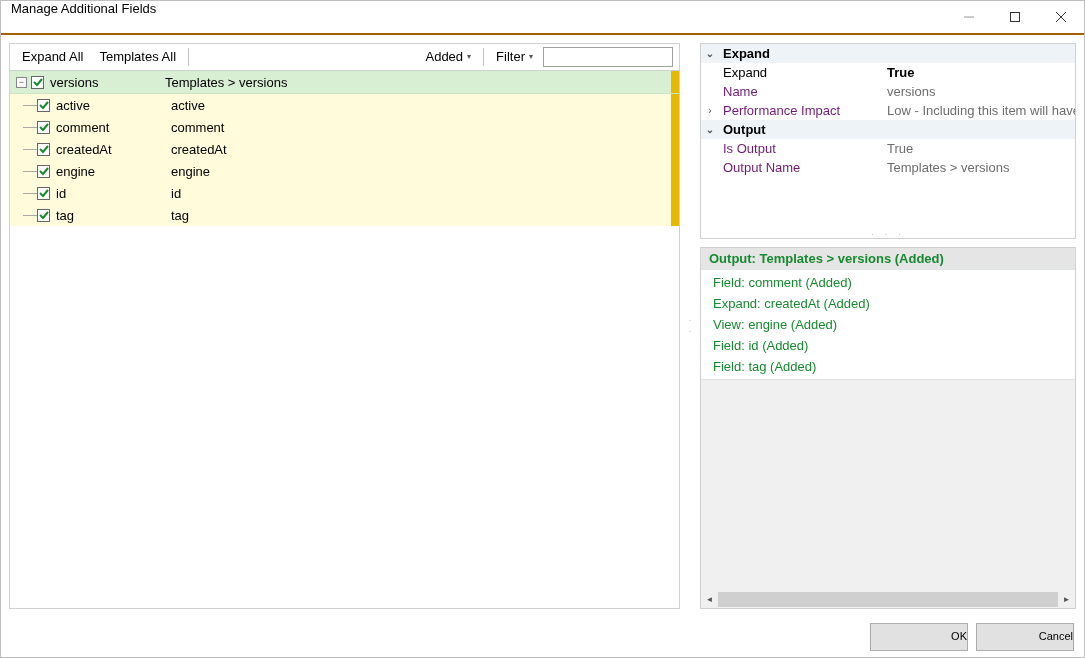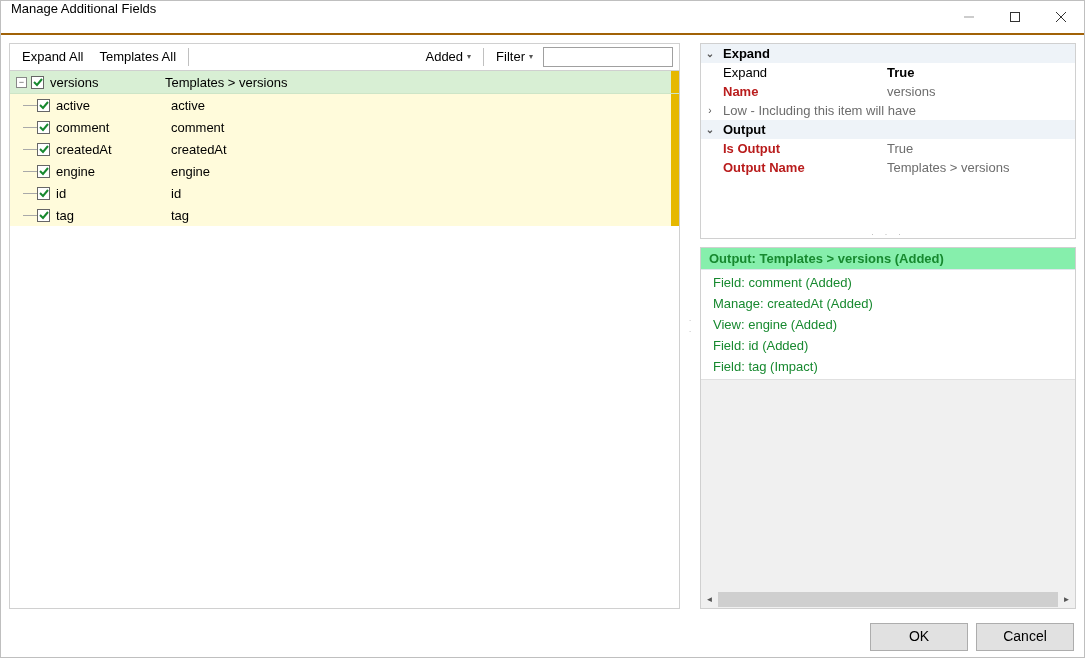--- a/index.html
+++ b/index.html
@@ -217,21 +217,21 @@
     overflow: hidden;
     white-space: nowrap;
   }
   .prop-row.grp {
     background: #eef3f8;
     font-weight: 700;
   }
   .prop-row.grp .key {
     color: #000;
   }
-  .prop-row .key.greyed { color: #b91c1c; font-weight: bold; }
+  .prop-row .key.greyed { color: #701a75; }
   .prop-row .val.greyed { color: #6d6d6d; }
   .chev {
     font-size: 10px;
     color: #555;
   }
   .splitter-dots {
     height: 8px;
     text-align: center;
     color: #bbb;
     font-size: 9px;
@@ -240,21 +240,21 @@
   }
 
   .summary-panel {
     border: 1px solid #d0d0d0;
     flex: 1;
     display: flex;
     flex-direction: column;
     min-height: 0;
   }
   .summary-header {
-    background: #86efac;
+    background: #e5e5e5;
     color: #17892f;
     font-weight: 700;
     padding: 3px 8px;
     border-bottom: 1px solid #e0e6ec;
   }
   .summary-list {
     padding: 2px 0;
     color: #17892f;
   }
   .summary-list .item {
@@ -301,23 +301,23 @@
     align-items: center;
     gap: 8px;
     padding: 6px 10px;
     box-sizing: border-box;
   }
   .btn {
     min-width: 96px;
     height: 26px;
     border: 1px solid #adadad;
     background: #e1e1e1;
-    text-align: center;
+    text-align: right;
     line-height: 24px;
-    font-size: 14px;
+    font-size: 11px;
     cursor: default;
   }
 
   .inner-splitter {
     width: 4px;
     display:flex;
     flex-direction:column;
     justify-content:center;
     align-items:center;
     color:#bbb;
@@ -516,20 +516,21 @@
           </div>
           <div class="prop-row">
             <div class="gutter"></div>
             <div class="key greyed">Name</div>
             <div class="val greyed">versions</div>
           </div>
           <div class="prop-row">
             <div class="gutter">
                 <span class="chev">›</span>
               </div>
+            <div class="key greyed">Performance Impact</div>
             <div class="val greyed">Low - Including this item will have</div>
           </div>
           <div class="prop-row grp">
             <div class="gutter">
                 <span class="chev">⌄</span>
               </div>
             <div class="key">Output</div>
             <div class="val"></div>
           </div>
           <div class="prop-row">
@@ -543,24 +544,24 @@
             <div class="val greyed">Templates &gt; versions</div>
           </div>
         </div>
         <div class="splitter-dots">·  ·  ·</div>
       </div>
 
       <div class="summary-panel">
         <div class="summary-header">Output: Templates &gt; versions (Added)</div>
         <div class="summary-list" id="summary-list">
             <div class="item">Field: comment (Added)</div>
-            <div class="item">Manage: createdAt (Added)</div>
+            <div class="item">Expand: createdAt (Added)</div>
             <div class="item">View: engine (Added)</div>
             <div class="item">Field: id (Added)</div>
-            <div class="item">Field: tag (Impact)</div>
+            <div class="item">Field: tag (Added)</div>
           </div>
         <div class="summary-spacer"></div>
         <div class="hscroll">
           <div class="arrow">◄</div>
           <div class="track">
               <div class="thumb"></div>
             </div>
           <div class="arrow">►</div>
         </div>
       </div>

